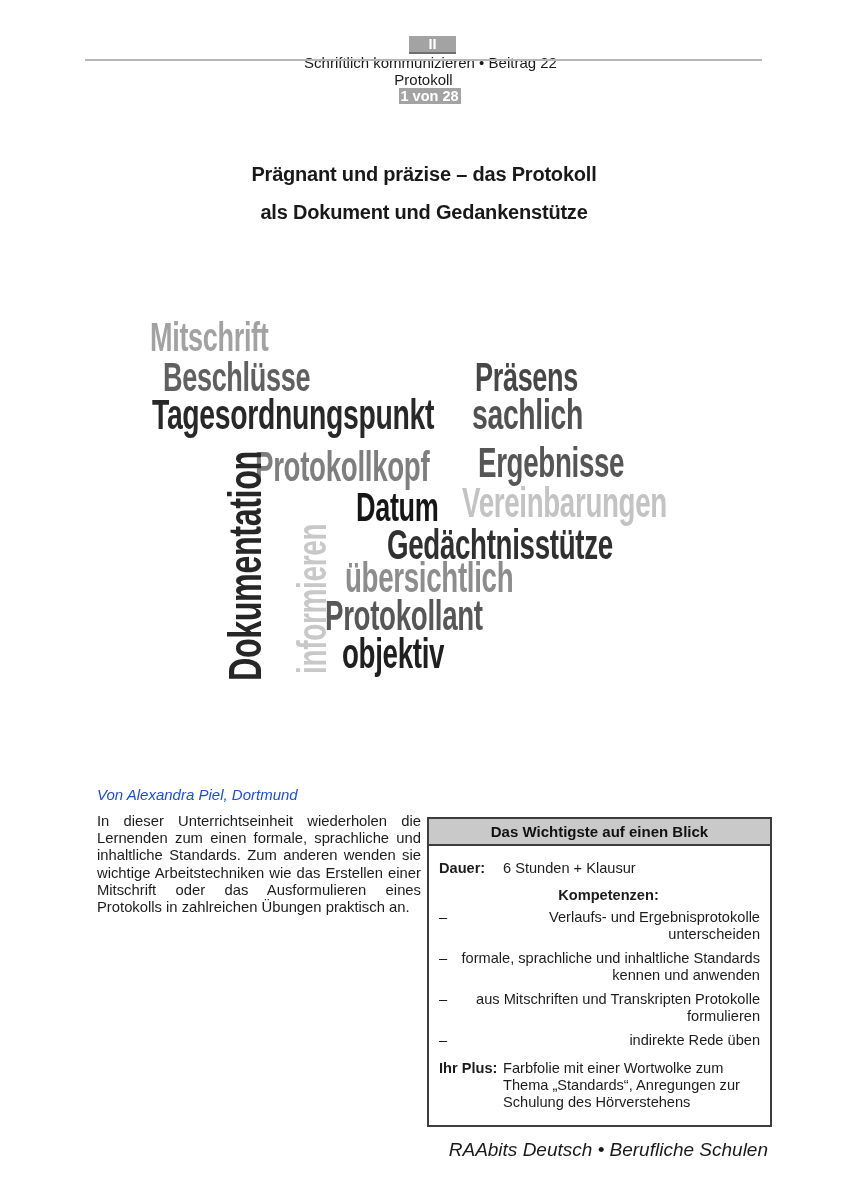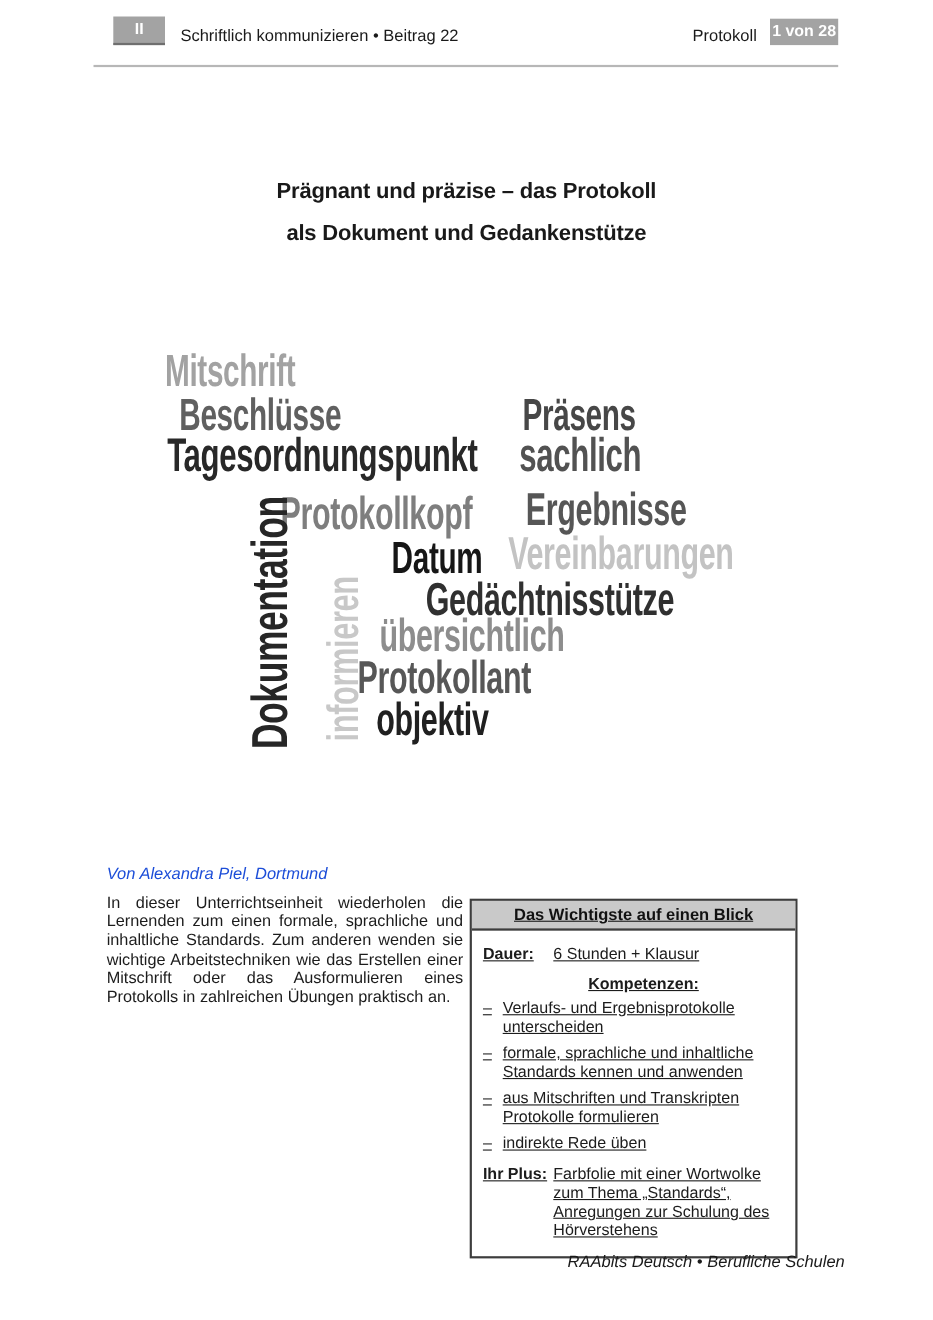--- a/index.html
+++ b/index.html
@@ -6,22 +6,22 @@
   .page{
     position:relative;
     width:848px;height:1200px;
     background:#ffffff;
     font-family:"Liberation Sans",sans-serif;
     color:#1c1c1c;
     overflow:hidden;
   }
   
   .topbar{
-    position:absolute;left:85px;right:86px;top:17px;height:24px;
-    display:flex;align-items:flex-end;
+    position:absolute;left:85px;right:86px;top:36px;height:24px;
+    display:flex;align-items:center;flex-direction:column;
   }
   .badge{
     display:flex;align-items:center;justify-content:center;
     background:#a3a3a3;color:#ffffff;font-weight:bold;
     font-size:14.5px;height:24px;
   }
   .section-badge{width:47px;margin-left:18px;border-bottom:2px solid #6f6f6f;}
   .page-badge{width:62px;margin-left:12px;}
   .topbar-left{margin-left:14px;font-size:15px;color:#1a1a1a;}
   .spacer{flex:1;}
@@ -64,41 +64,41 @@
     position:absolute;left:97px;top:786px;width:324px;
     font-style:italic;font-size:15px;color:#1d4ed8;
   }
   .body-col{position:absolute;left:97px;top:813px;width:324px;}
   .body-col p{
     margin:0 0 13px 0;font-size:14.8px;line-height:17.2px;
     text-align:justify;color:#1c1c1c;
   }
   
   .infobox{
-    position:absolute;left:427px;top:817px;width:298px;
-    border:2px solid #3d3d3d;box-sizing:border-box;background:#ffffff;text-decoration:underline;
+    position:absolute;left:427px;top:817px;width:345px;
+    border:2px solid #3d3d3d;box-sizing:border-box;background:#ffffff;
   }
   .infobox-title{
     background:#c9c9c9;border-bottom:2px solid #3d3d3d;
     font-weight:bold;font-size:15px;text-align:center;
     padding:4px 2px;color:#111111;
   }
   .infobox-body{padding:10px 10px 12px 10px;font-size:14.6px;line-height:17px;}
   .kv{display:flex;margin:4px 0 10px 0;}
   .kv .k{font-weight:bold;width:64px;flex:0 0 64px;}
   .kv .v{flex:1;}
   .k-solo{font-weight:bold;margin:0 0 5px 18px;text-align:center;}
   .bullet{display:flex;margin:0 0 7px 0;}
   .bullet .dash{width:18px;flex:0 0 18px;}
-  .bullet .btext{flex:1;}
+  .bullet .btext{flex:1;text-align:right;}
   .kv.plus{margin-top:11px;margin-bottom:2px;}
   
   .footer{
     position:absolute;right:80px;top:1139px;
-    font-style:italic;font-size:15px;color:#1a1a1a;
+    font-style:italic;font-size:19px;color:#1a1a1a;
   }
 </style>
 </head>
 <body>
 
 <div class="page">
 
   <header class="topbar">
     <span class="badge section-badge">II</span>
     <span class="topbar-left">Schriftlich kommunizieren • Beitrag 22</span>

